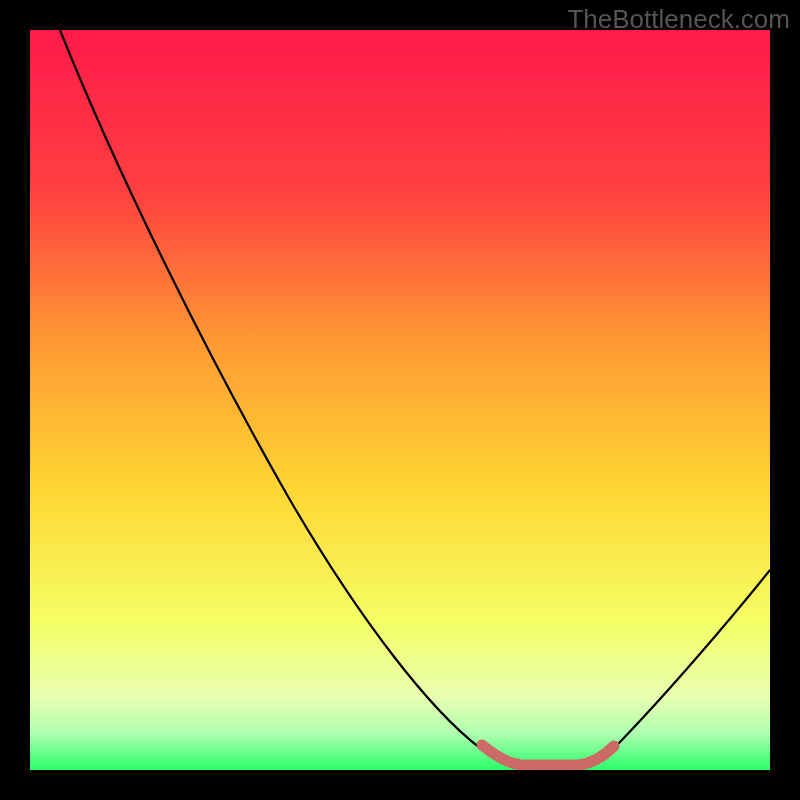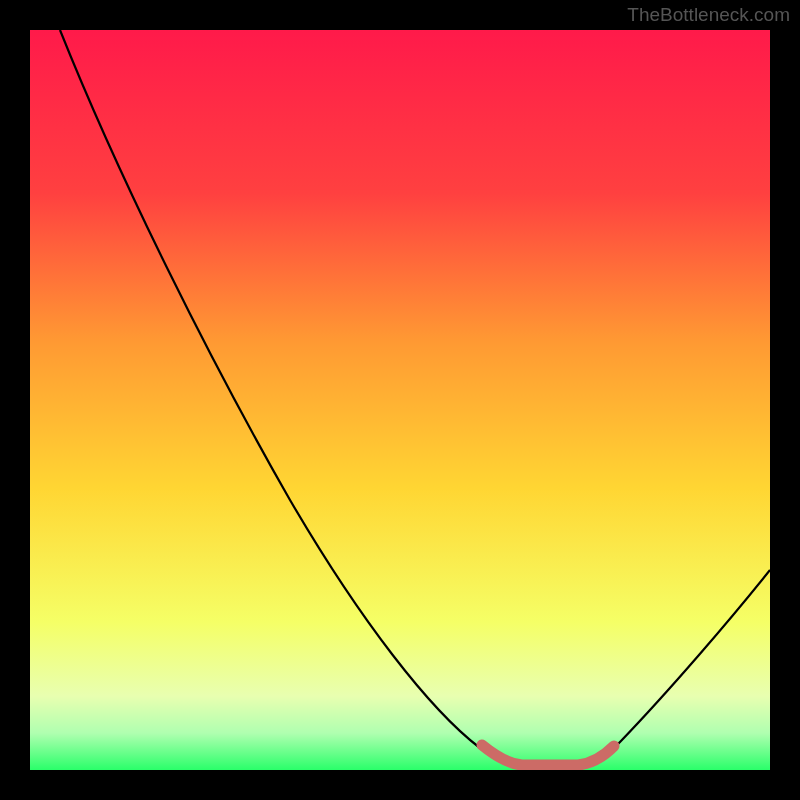--- a/index.html
+++ b/index.html
@@ -9,21 +9,21 @@
     height: 800px;
     background: #000;
     font-family: Arial, sans-serif;
     position: relative;
   }
   .watermark {
     position: absolute;
     top: 4px;
     right: 10px;
     color: #555;
-    font-size: 19px;
+    font-size: 26px;
     font-weight: normal;
     z-index: 10;
   }
   .plot-area {
     position: absolute;
     left: 30px;
     top: 30px;
     width: 740px;
     height: 740px;
     overflow: hidden;

